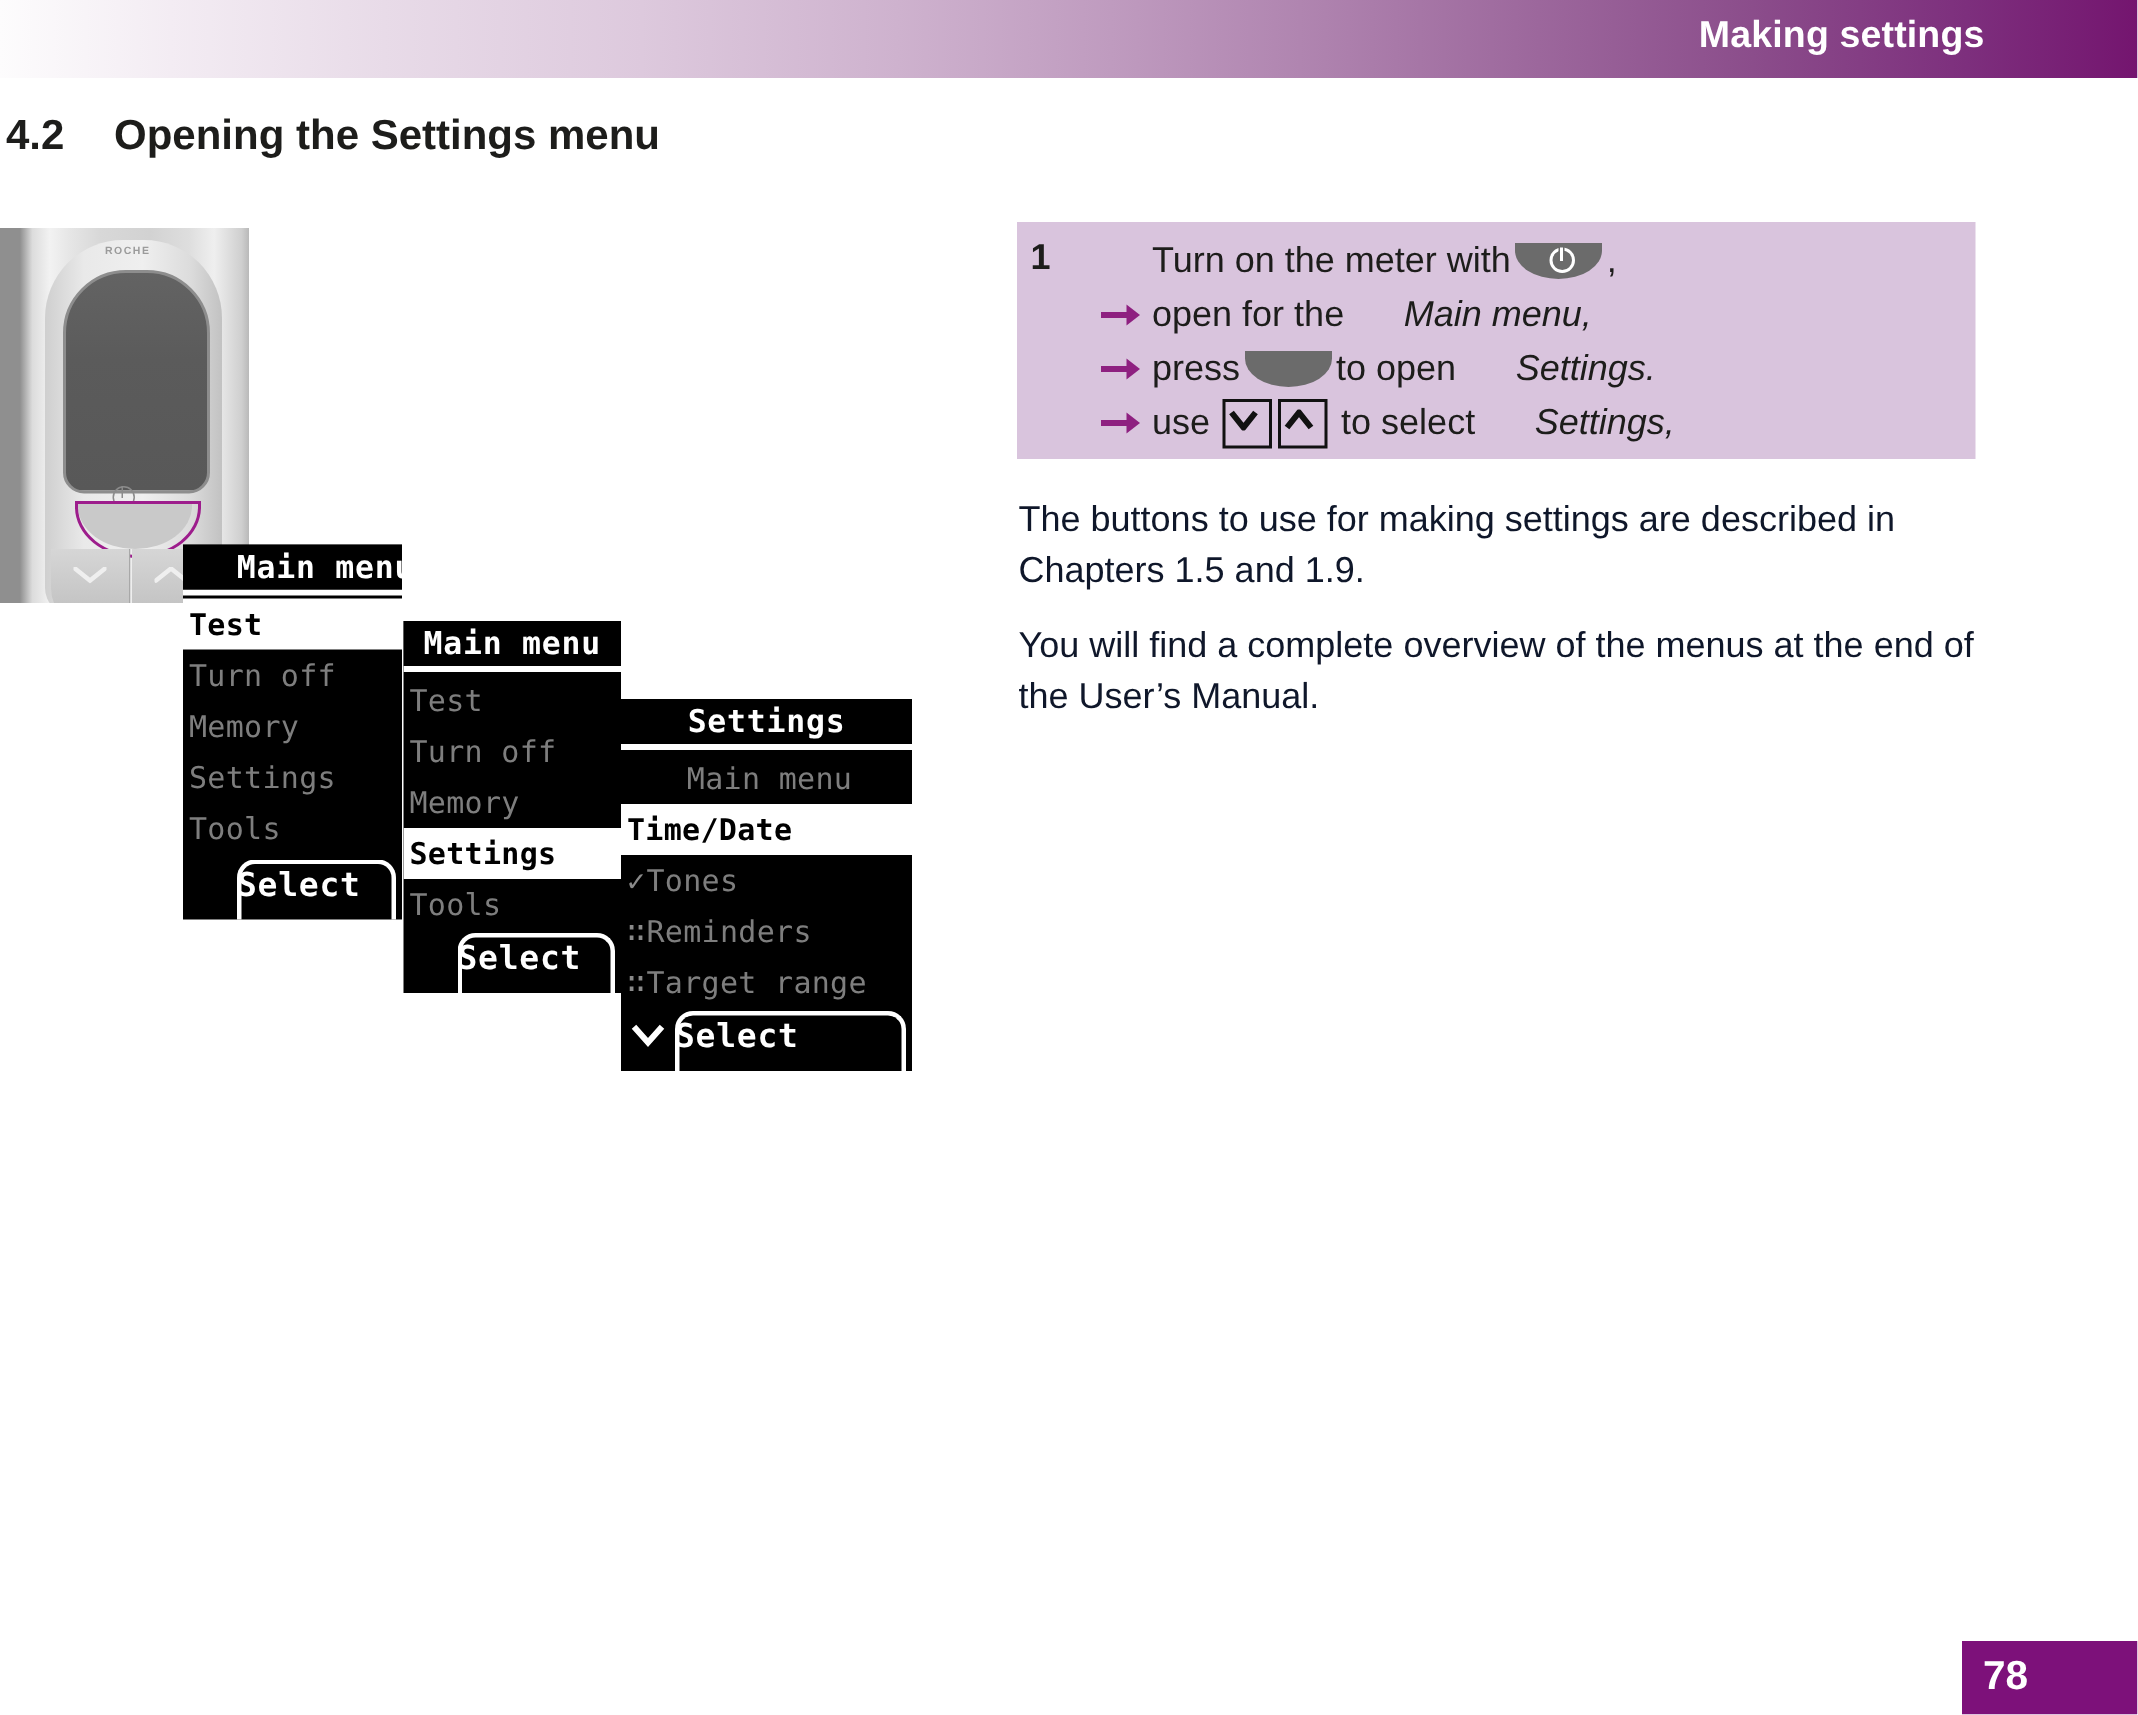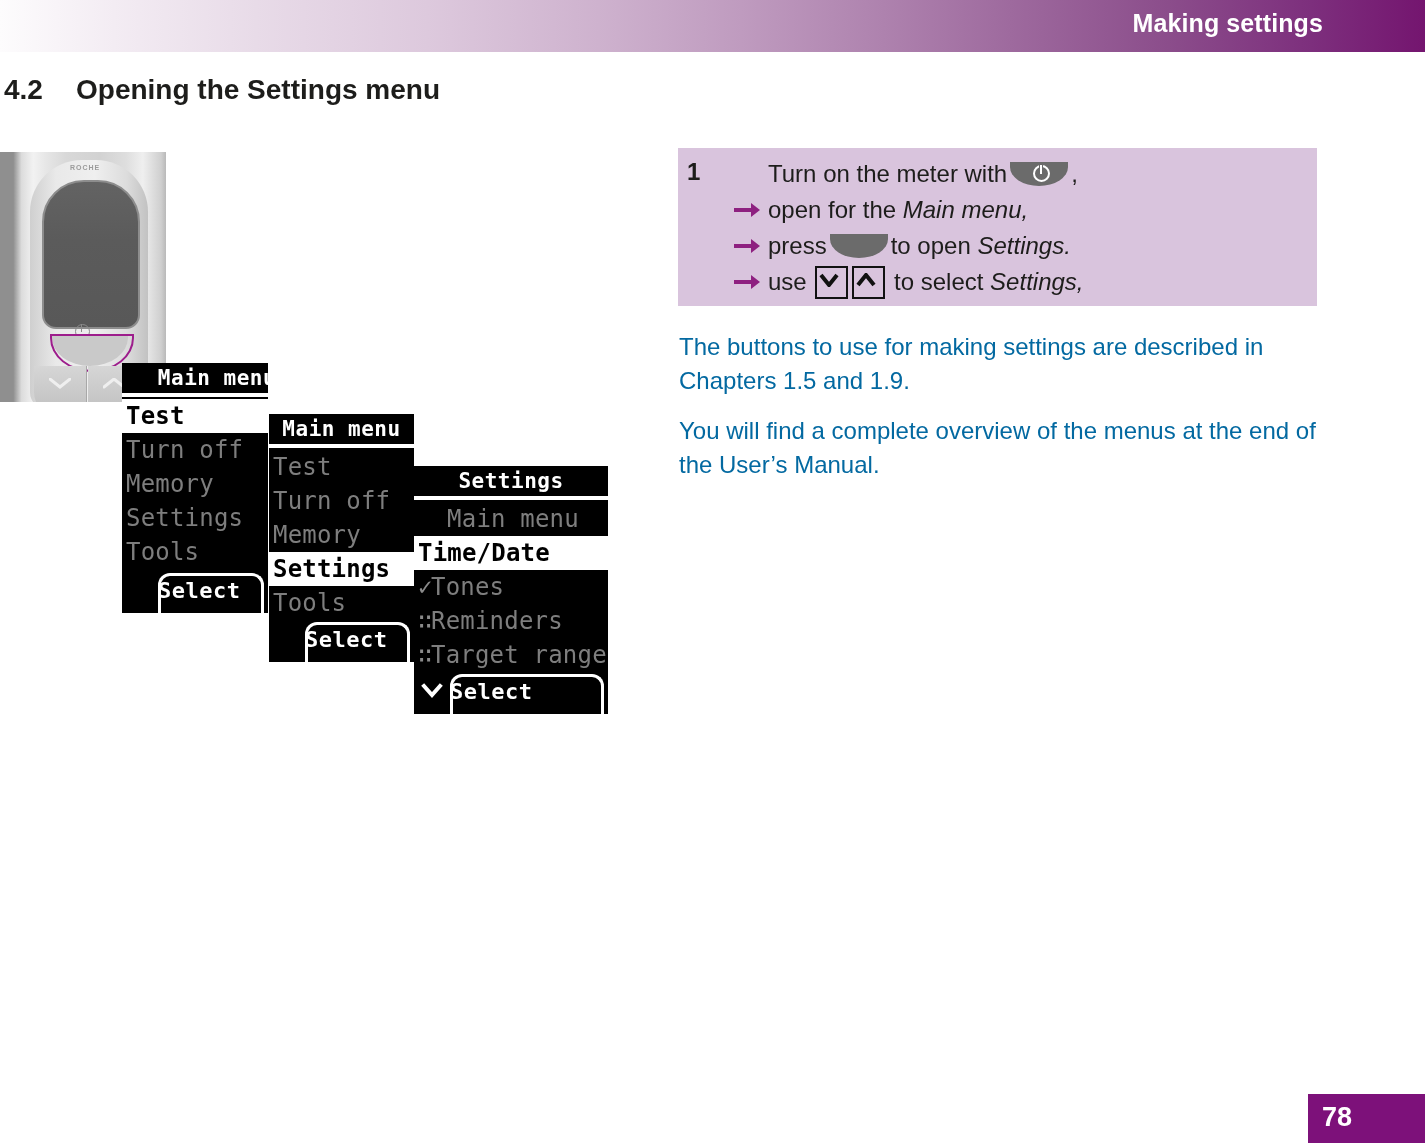--- a/index.html
+++ b/index.html
@@ -177,21 +177,21 @@
     letter-spacing: 0.5px;
     color: #ffffff;
     background: #000000;
   }
   .lcd-rule {
     height: 4px;
     background: #ffffff;
     margin: 0 0 2px 0;
   }
   .lcd-item {
-    font-size: 24px;
+    font-size: 20px;
     line-height: 34px;
     padding-left: 4px;
     color: #8a8a8a;
     letter-spacing: 0.2px;
     white-space: nowrap;
   }
   .lcd-item.selected {
     background: #ffffff;
     color: #000000;
     font-weight: 700;
@@ -282,21 +282,21 @@
   .cline .arrow {
     width: 34px;
     flex: 0 0 34px;
     color: #8e2080;
     font-size: 22px;
     font-weight: 700;
     line-height: 1;
   }
   .cline .arrow svg { display: block; }
   .cline.first .arrow { visibility: hidden; }
-  .ital { font-style: italic; }
+  .ital { font-style: italic; margin-left: 33px; }
 
   .btn-oval {
     display: inline-block;
     width: 58px;
     height: 24px;
     background: #6b6b6b;
     border-radius: 0 0 46px 46px / 0 0 30px 30px;
     position: relative;
     vertical-align: -5px;
     margin: 0 3px;
@@ -328,21 +328,21 @@
   }
   .btn-sq svg { position: absolute; left: 2px; top: 5px; }
 
   
   .para {
     position: absolute;
     left: 679px;
     width: 645px;
     font-size: 24px;
     line-height: 34px;
-    color: #0369a1;
+    color: #0f172a;
   }
   #para1 { top: 330px; }
   #para2 { top: 414px; }
 
   
   .footer-box {
     position: absolute;
     left: 1308px;
     top: 1094px;
     width: 117px;

